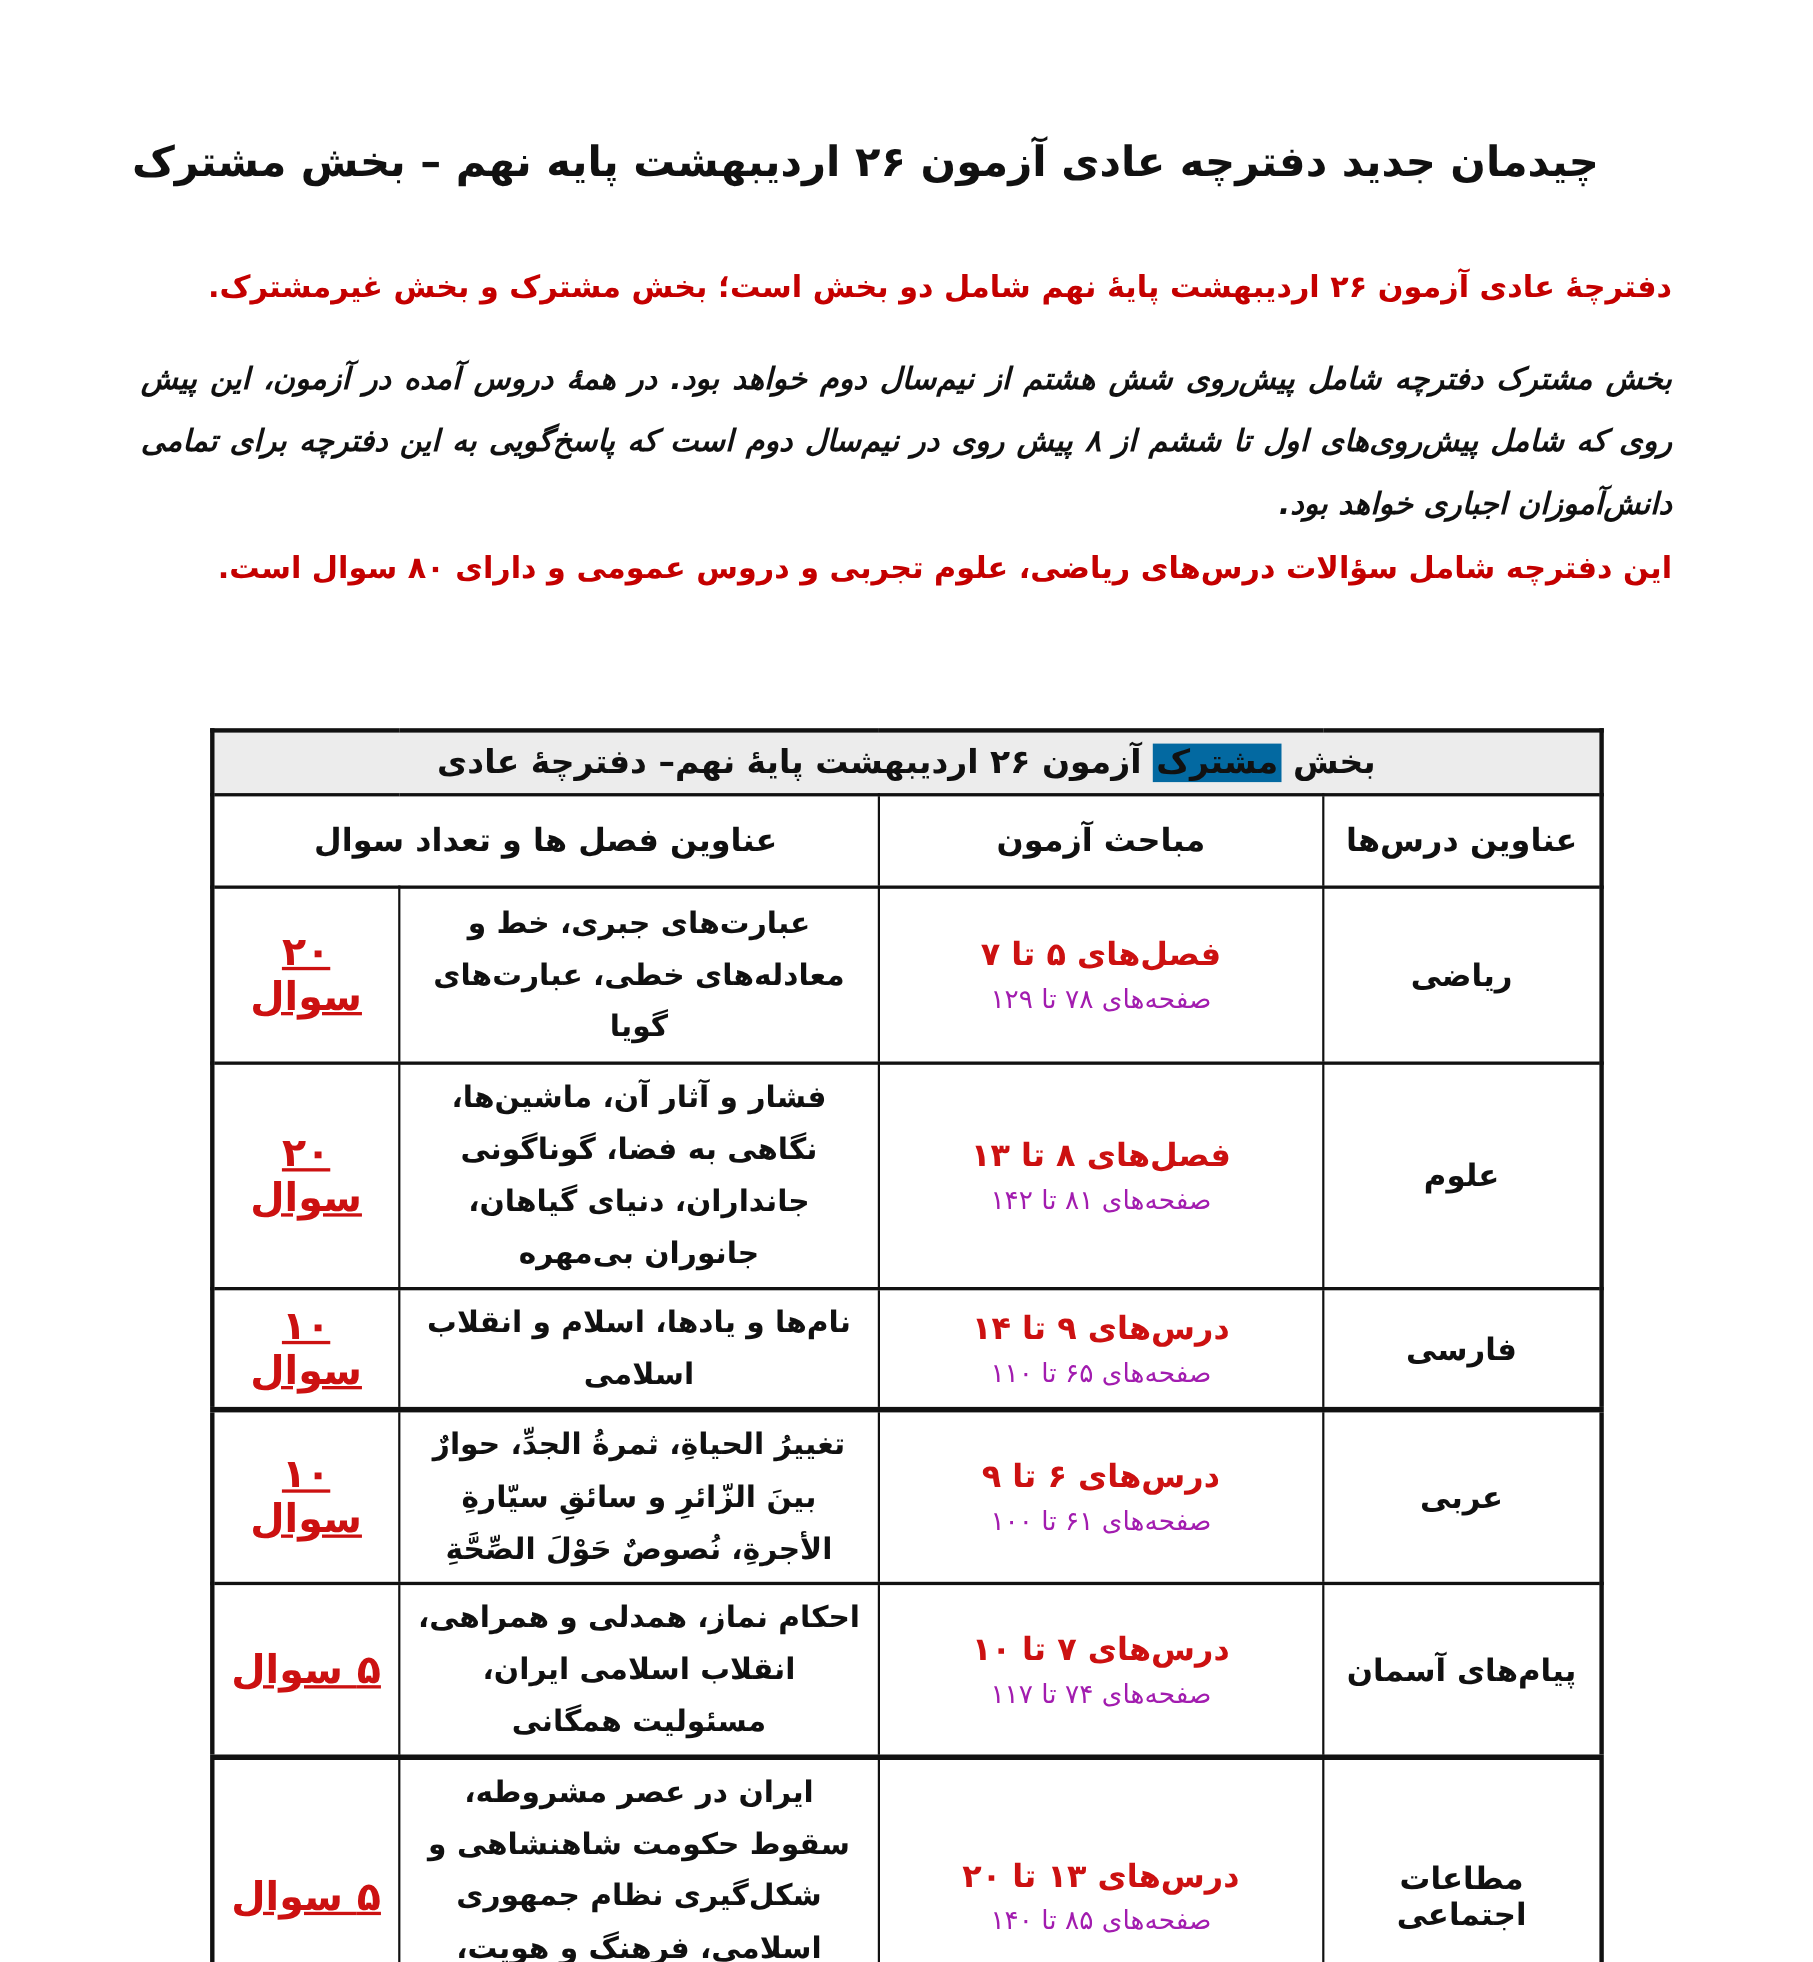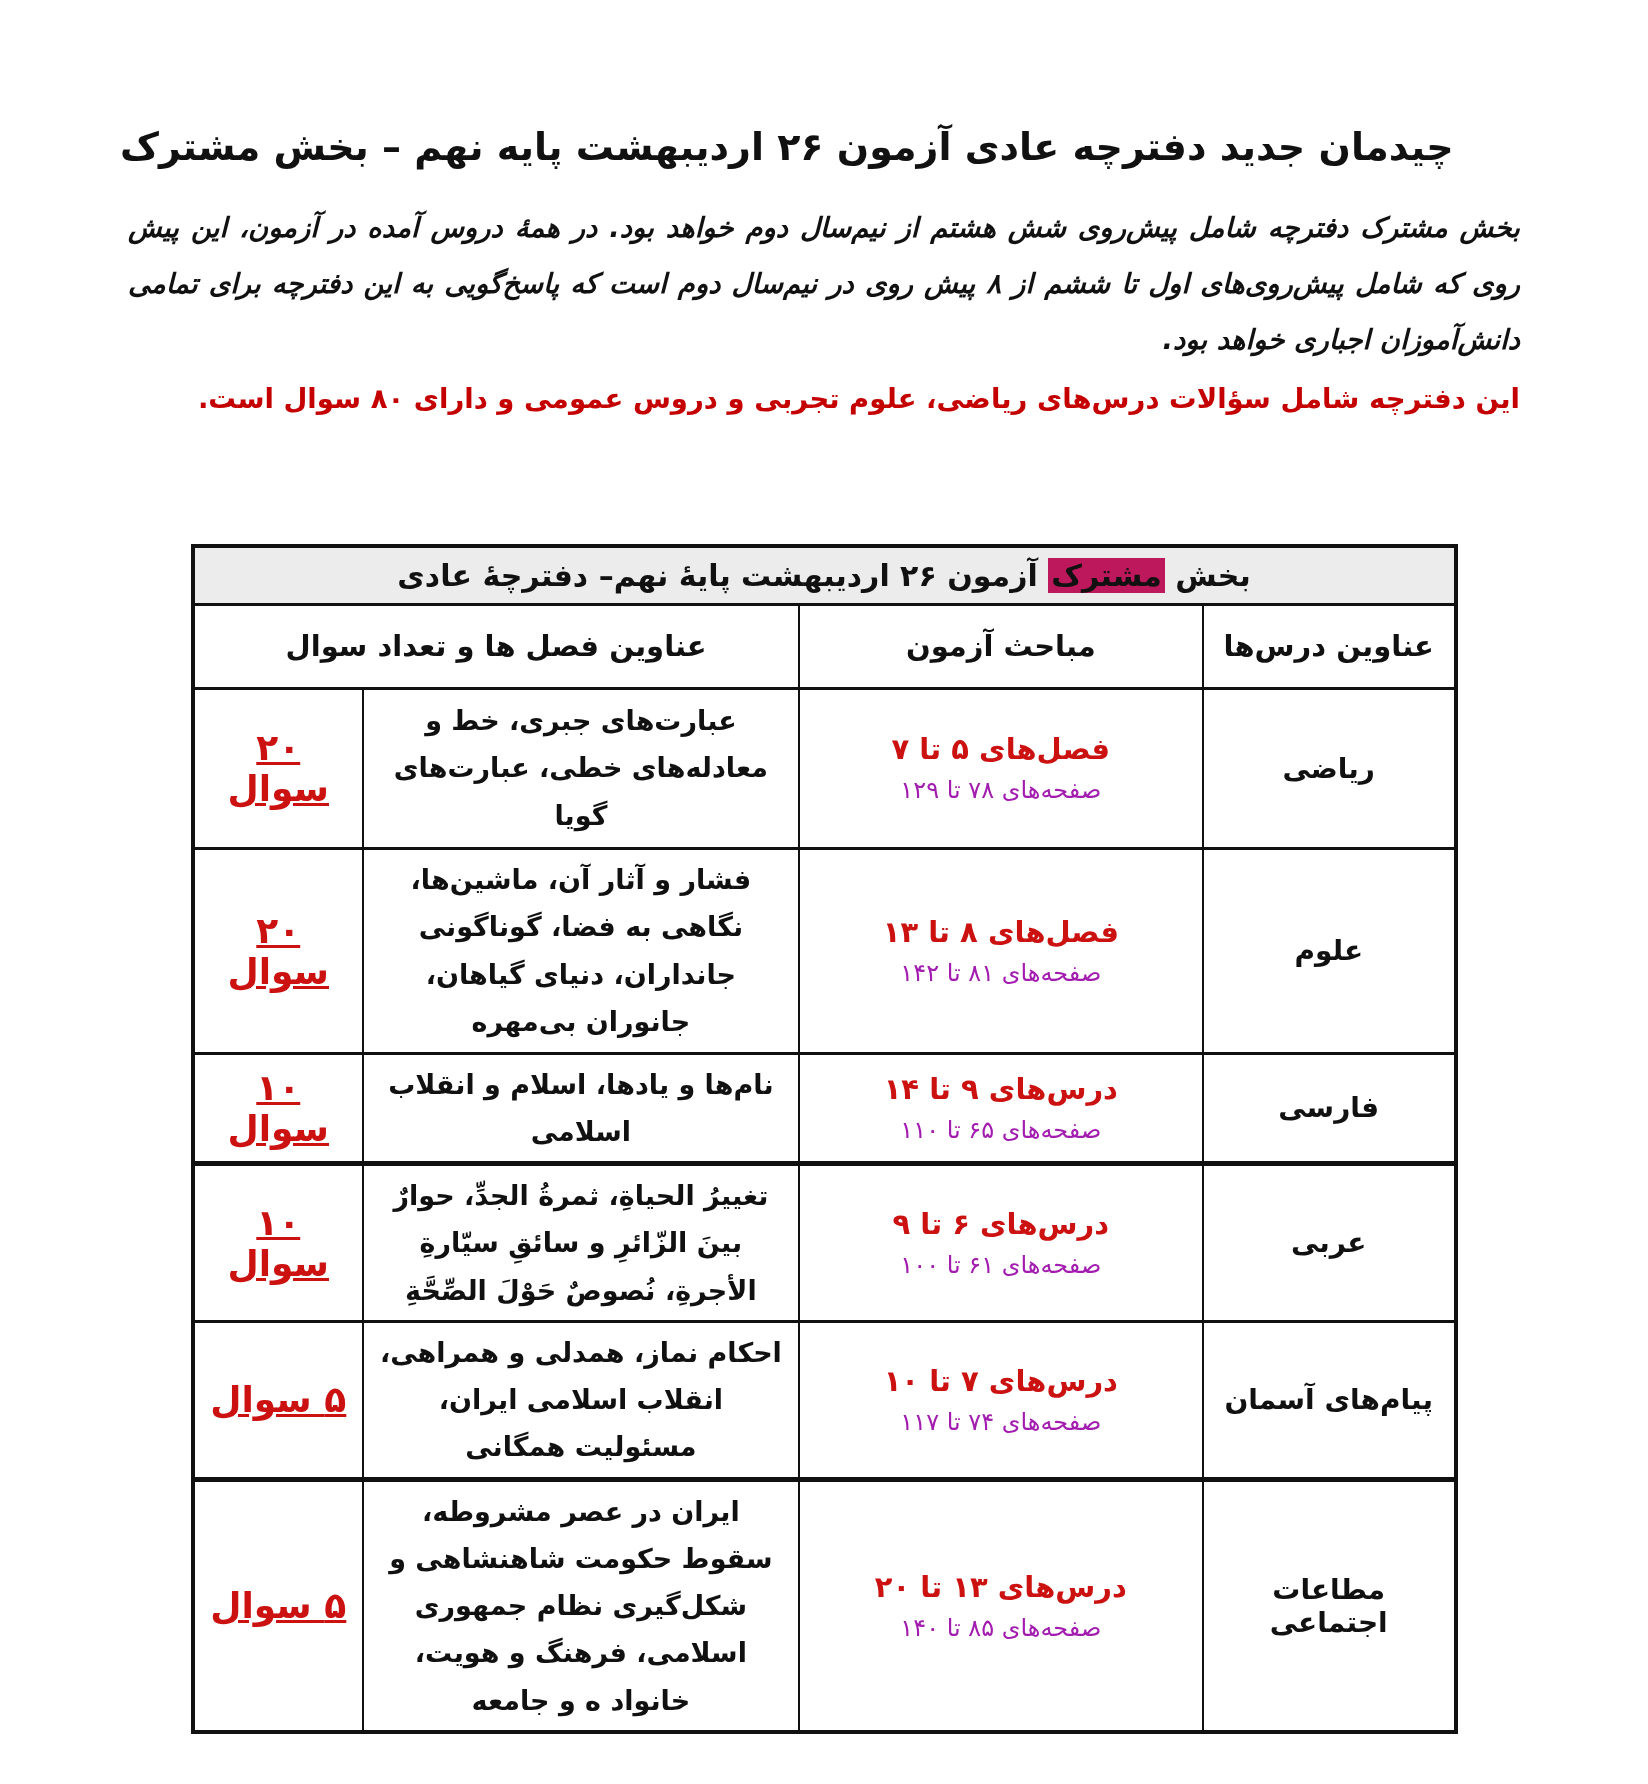--- a/index.html
+++ b/index.html
@@ -24,37 +24,38 @@
     border:4px solid #111;
   }
   table.exam th,table.exam td{
     border:2px solid #111;text-align:center;vertical-align:middle;
     padding:6px 10px;box-sizing:border-box;
   }
   tr.band-row th{
     background:#ececec;height:58px;font-size:30px;font-weight:bold;color:#111;
     border-bottom:3px solid #111;
   }
-  tr.band-row mark{background:#be185d;color:#111;padding:0 3px;}
+  tr.band-row mark{background:#0369a1;color:#111;padding:0 3px;}
   tr.colhead-row th{height:84px;font-size:29px;font-weight:bold;color:#111;background:#fff;}
   tbody tr{border-top:3px solid #111;}
   tbody tr.thick-top{border-top:5px solid #111;}
   td.lesson{font-size:28px;font-weight:bold;color:#111;}
   td.topic .topic-range{font-size:29px;font-weight:bold;color:#cc1111;margin-bottom:10px;}
   td.topic .topic-pages{font-size:24px;font-weight:normal;color:#a21caf;}
   td.chapters{font-size:27px;font-weight:bold;color:#111;line-height:1.75;padding:10px 20px;}
   td.count{font-size:36px;font-weight:bold;color:#cc1111;text-decoration:underline;}
 </style>
 </head>
 <body>
 
 <div class="page">
 
   <h1 class="doc-title">چیدمان جدید دفترچه عادی آزمون ۲۶ اردیبهشت پایه نهم – بخش مشترک</h1>
 
+  <p class="para para-red">دفترچهٔ عادی آزمون ۲۶ اردیبهشت پایهٔ نهم شامل دو بخش است؛ بخش مشترک و بخش غیرمشترک.</p>
 
   <p class="para para-body">بخش مشترک دفترچه شامل پیش‌روی شش هشتم از نیم‌سال دوم خواهد بود. در همهٔ دروس آمده در آزمون، این پیش روی که شامل پیش‌روی‌های اول تا ششم از ۸ پیش روی در نیم‌سال دوم است که پاسخ‌گویی به این دفترچه برای تمامی دانش‌آموزان اجباری خواهد بود.</p>
 
   <p class="para para-red2">این دفترچه شامل سؤالات درس‌های ریاضی، علوم تجربی و دروس عمومی و دارای ۸۰ سوال است.</p>
 
   <table class="exam">
     <colgroup>
       <col style="width:20%">
       <col style="width:32%">
       <col style="width:34.5%">

